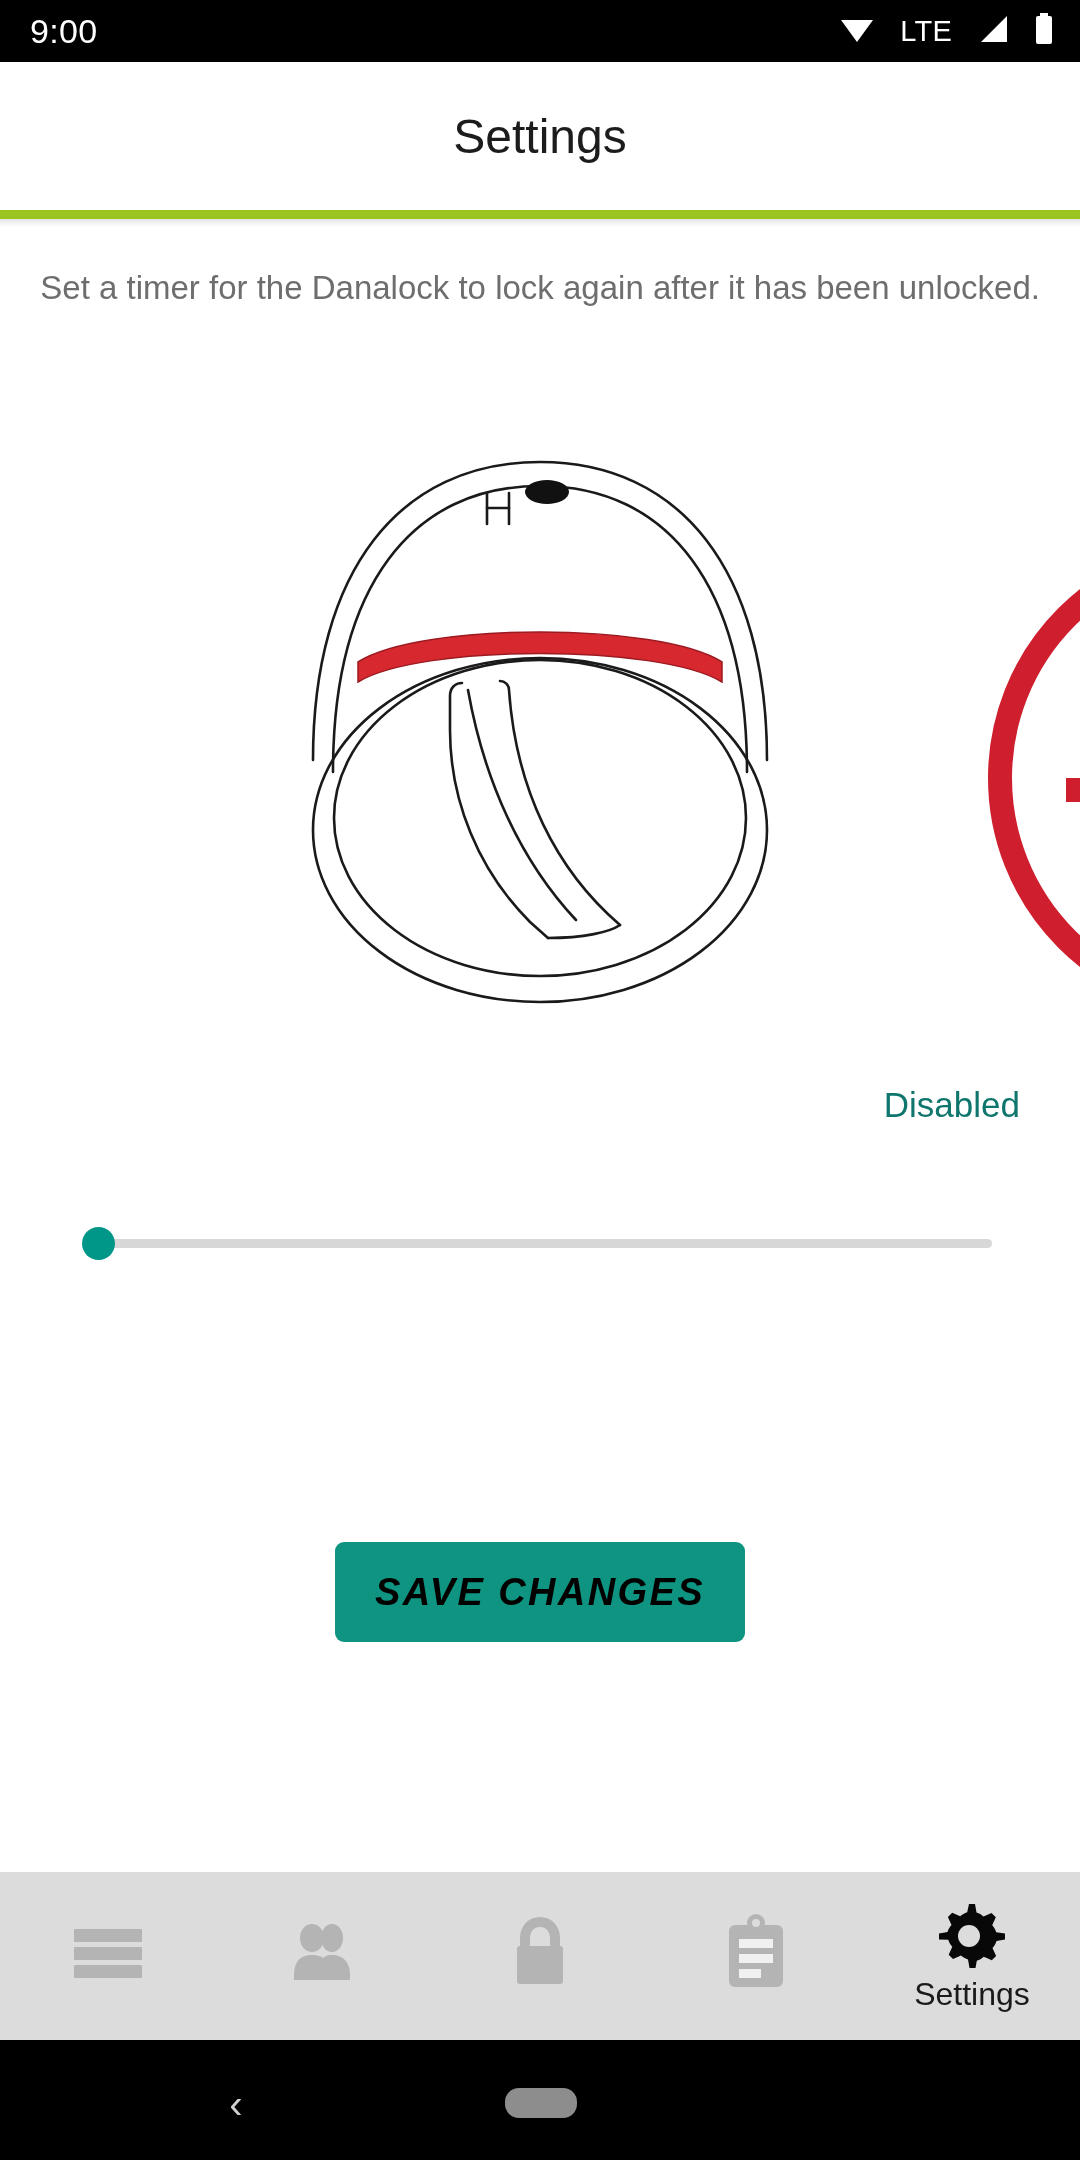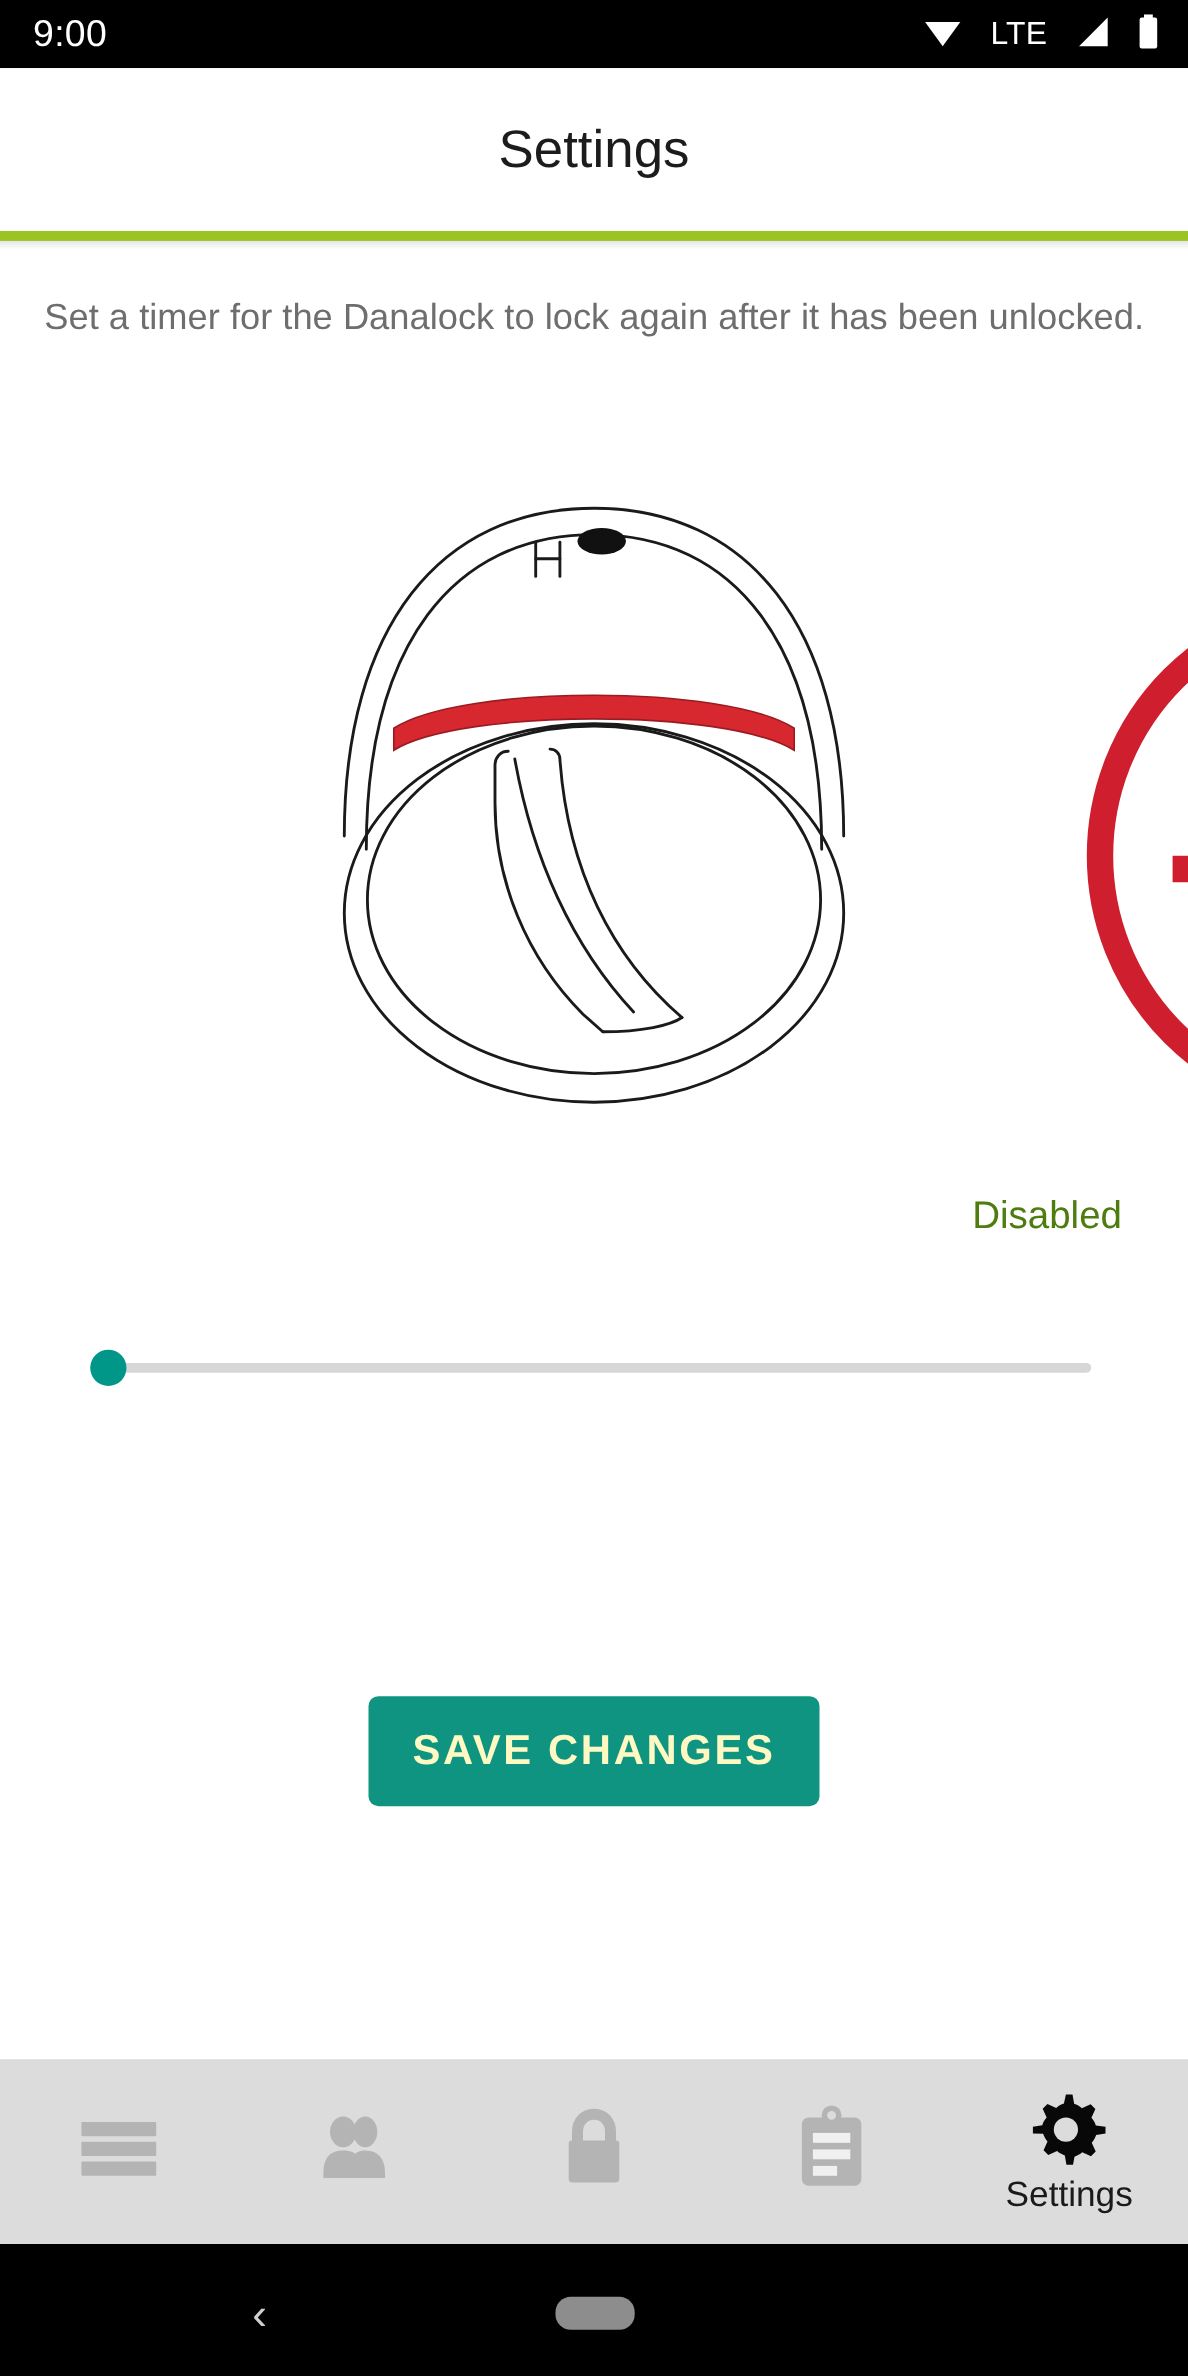--- a/index.html
+++ b/index.html
@@ -44,21 +44,21 @@
 
   
   .illustration-wrap {
     position:absolute; top:400px; left:0; width:1080px; height:660px;
   }
   .illustration-wrap svg { display:block; width:1080px; height:660px; }
 
   
   .value-label {
     position:absolute; top:1085px; left:0; width:1020px;
-    text-align:right; font-size:35px; color:#4d7c0f;
+    text-align:right; font-size:35px; color:#0f766e;
   }
 
   
   .slider-row {
     position:absolute; top:1225px; left:0; width:1080px; height:40px;
   }
   .slider-track {
     position:absolute; top:14px; left:98px; width:894px; height:9px;
     background:#d7d7d7; border-radius:5px;
   }
@@ -68,23 +68,23 @@
   }
   .slider-thumb {
     position:absolute; top:2px; left:82px; width:33px; height:33px;
     border-radius:50%;
   }
 
   
   .save-button {
     position:absolute; top:1542px; left:335px; width:410px; height:100px;
     border:none; border-radius:9px; cursor:pointer;
-    color:#fef9c3; font-size:38px; font-weight:700; letter-spacing:2.4px;
+    color:#000000; font-size:38px; font-weight:700; letter-spacing:2.4px;
     font-family:"Liberation Sans", sans-serif;
-    display:flex; align-items:center; justify-content:center;
+    display:flex; align-items:center; justify-content:center;font-style:italic;
   }
 
   
   .bottom-nav {
     position:absolute; top:1872px; left:0; width:1080px; height:168px;
     background:#dcdcdc; display:flex; align-items:flex-start;
   }
   .nav-item {
     flex:1; height:168px; display:flex; flex-direction:column;
     align-items:center; justify-content:center; cursor:pointer; gap:4px;

